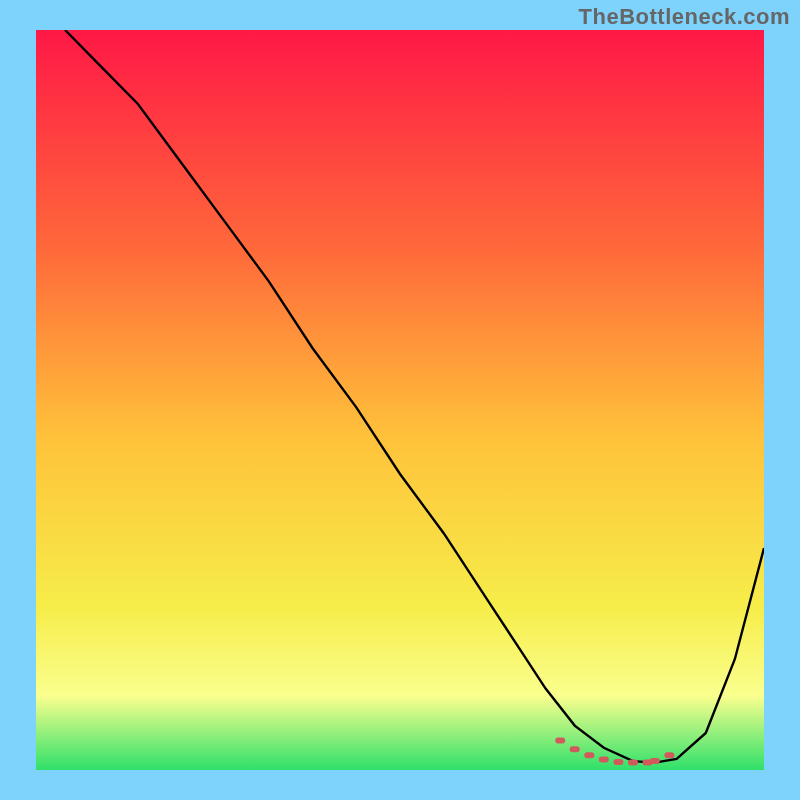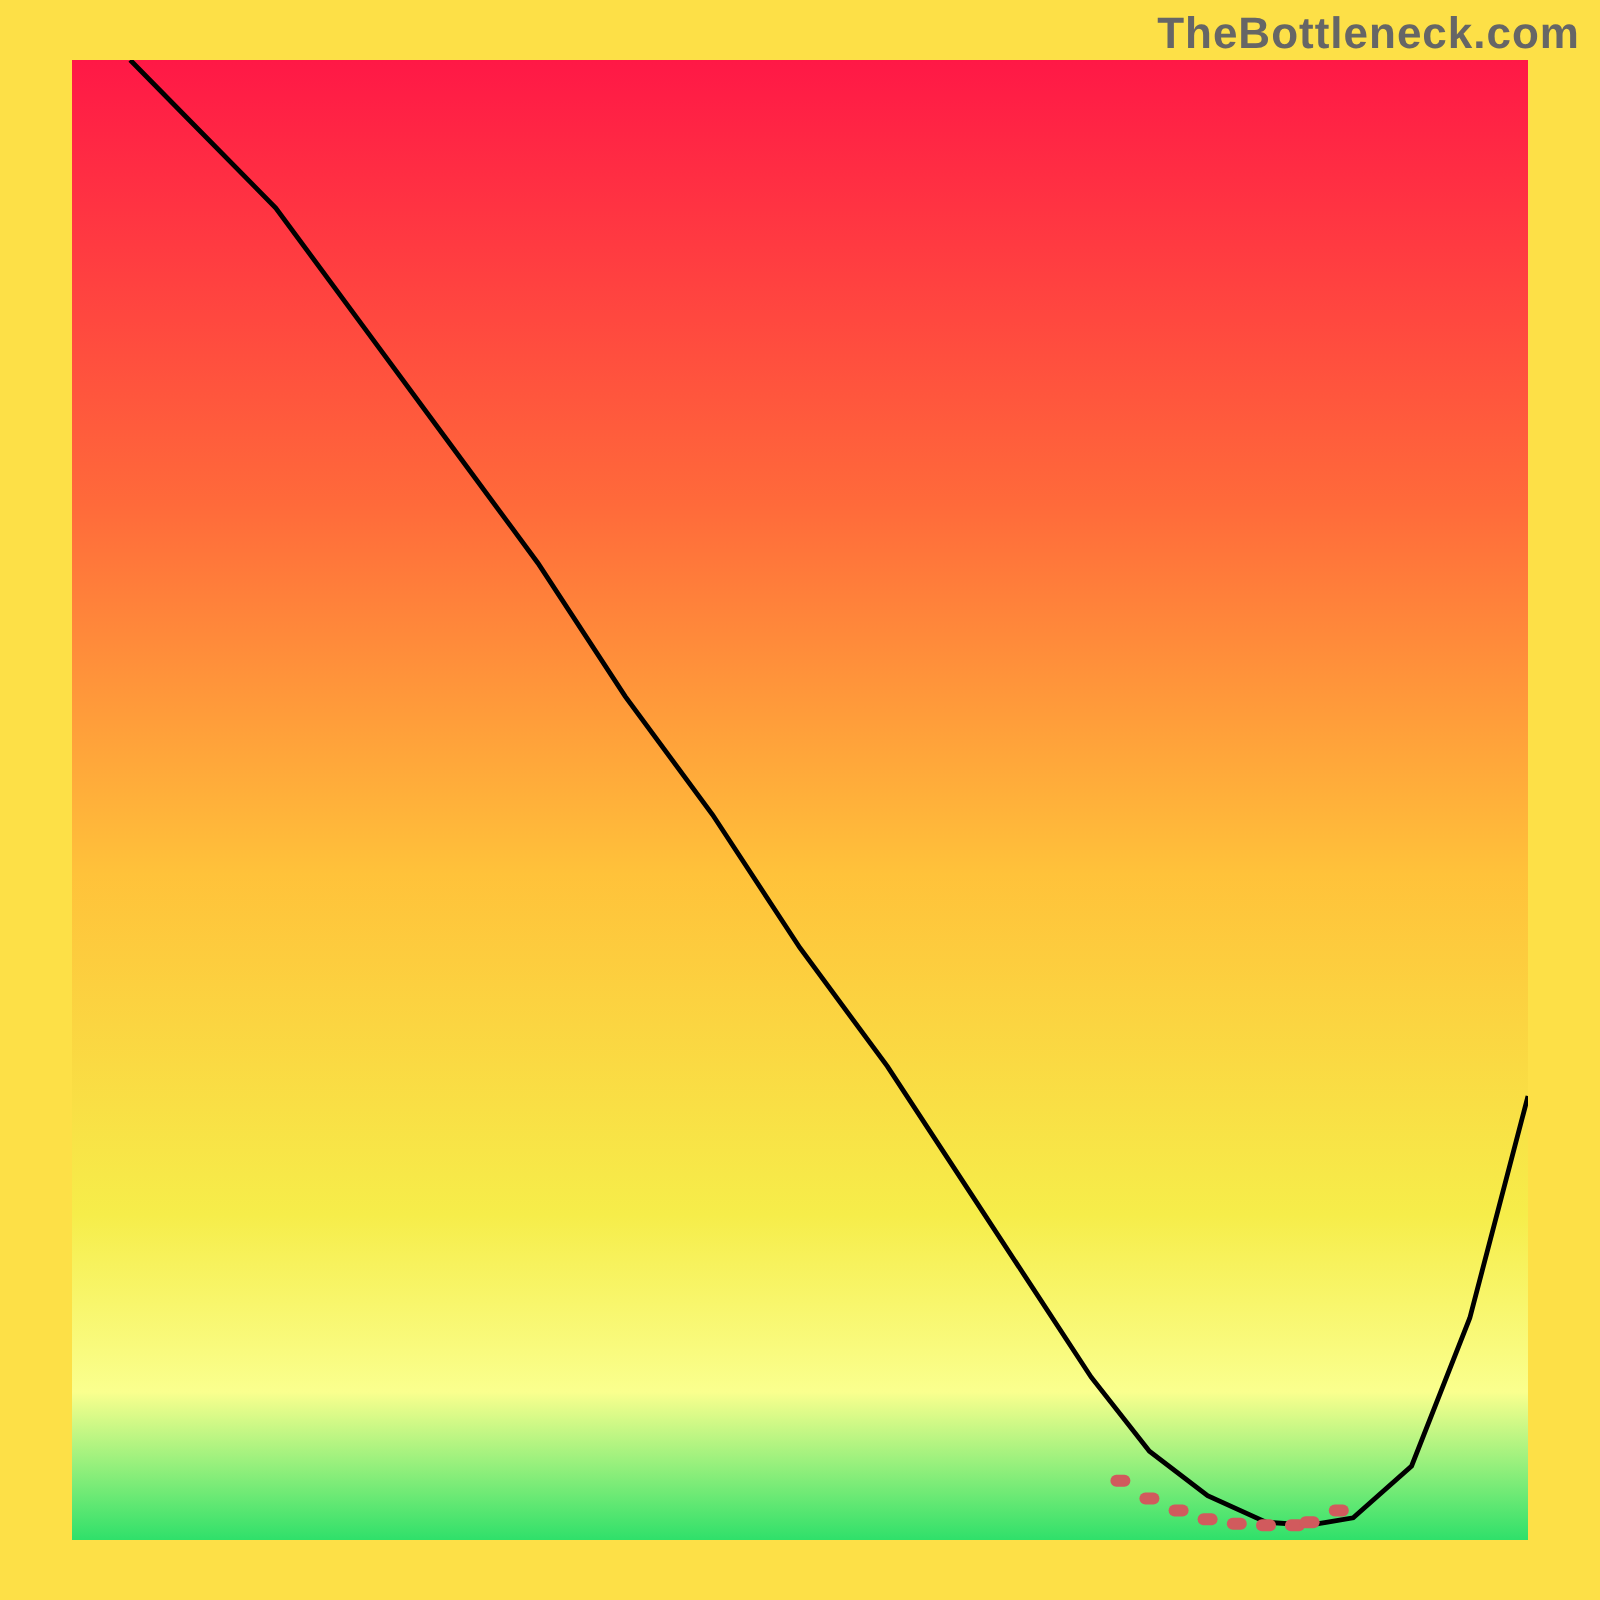--- a/index.html
+++ b/index.html
@@ -8,21 +8,21 @@
     width: 800px;
     height: 800px;
     background: #000;
     font-family: Arial, Helvetica, sans-serif;
     overflow: hidden;
   }
   .frame {
     position: relative;
     width: 800px;
     height: 800px;
-    background: #fde047;
+    background: #7dd3fc;
   }
   .watermark {
     position: absolute;
     top: 4px;
     right: 10px;
     color: #666;
     font-size: 22px;
     font-weight: 600;
     letter-spacing: 0.5px;
     z-index: 20;

